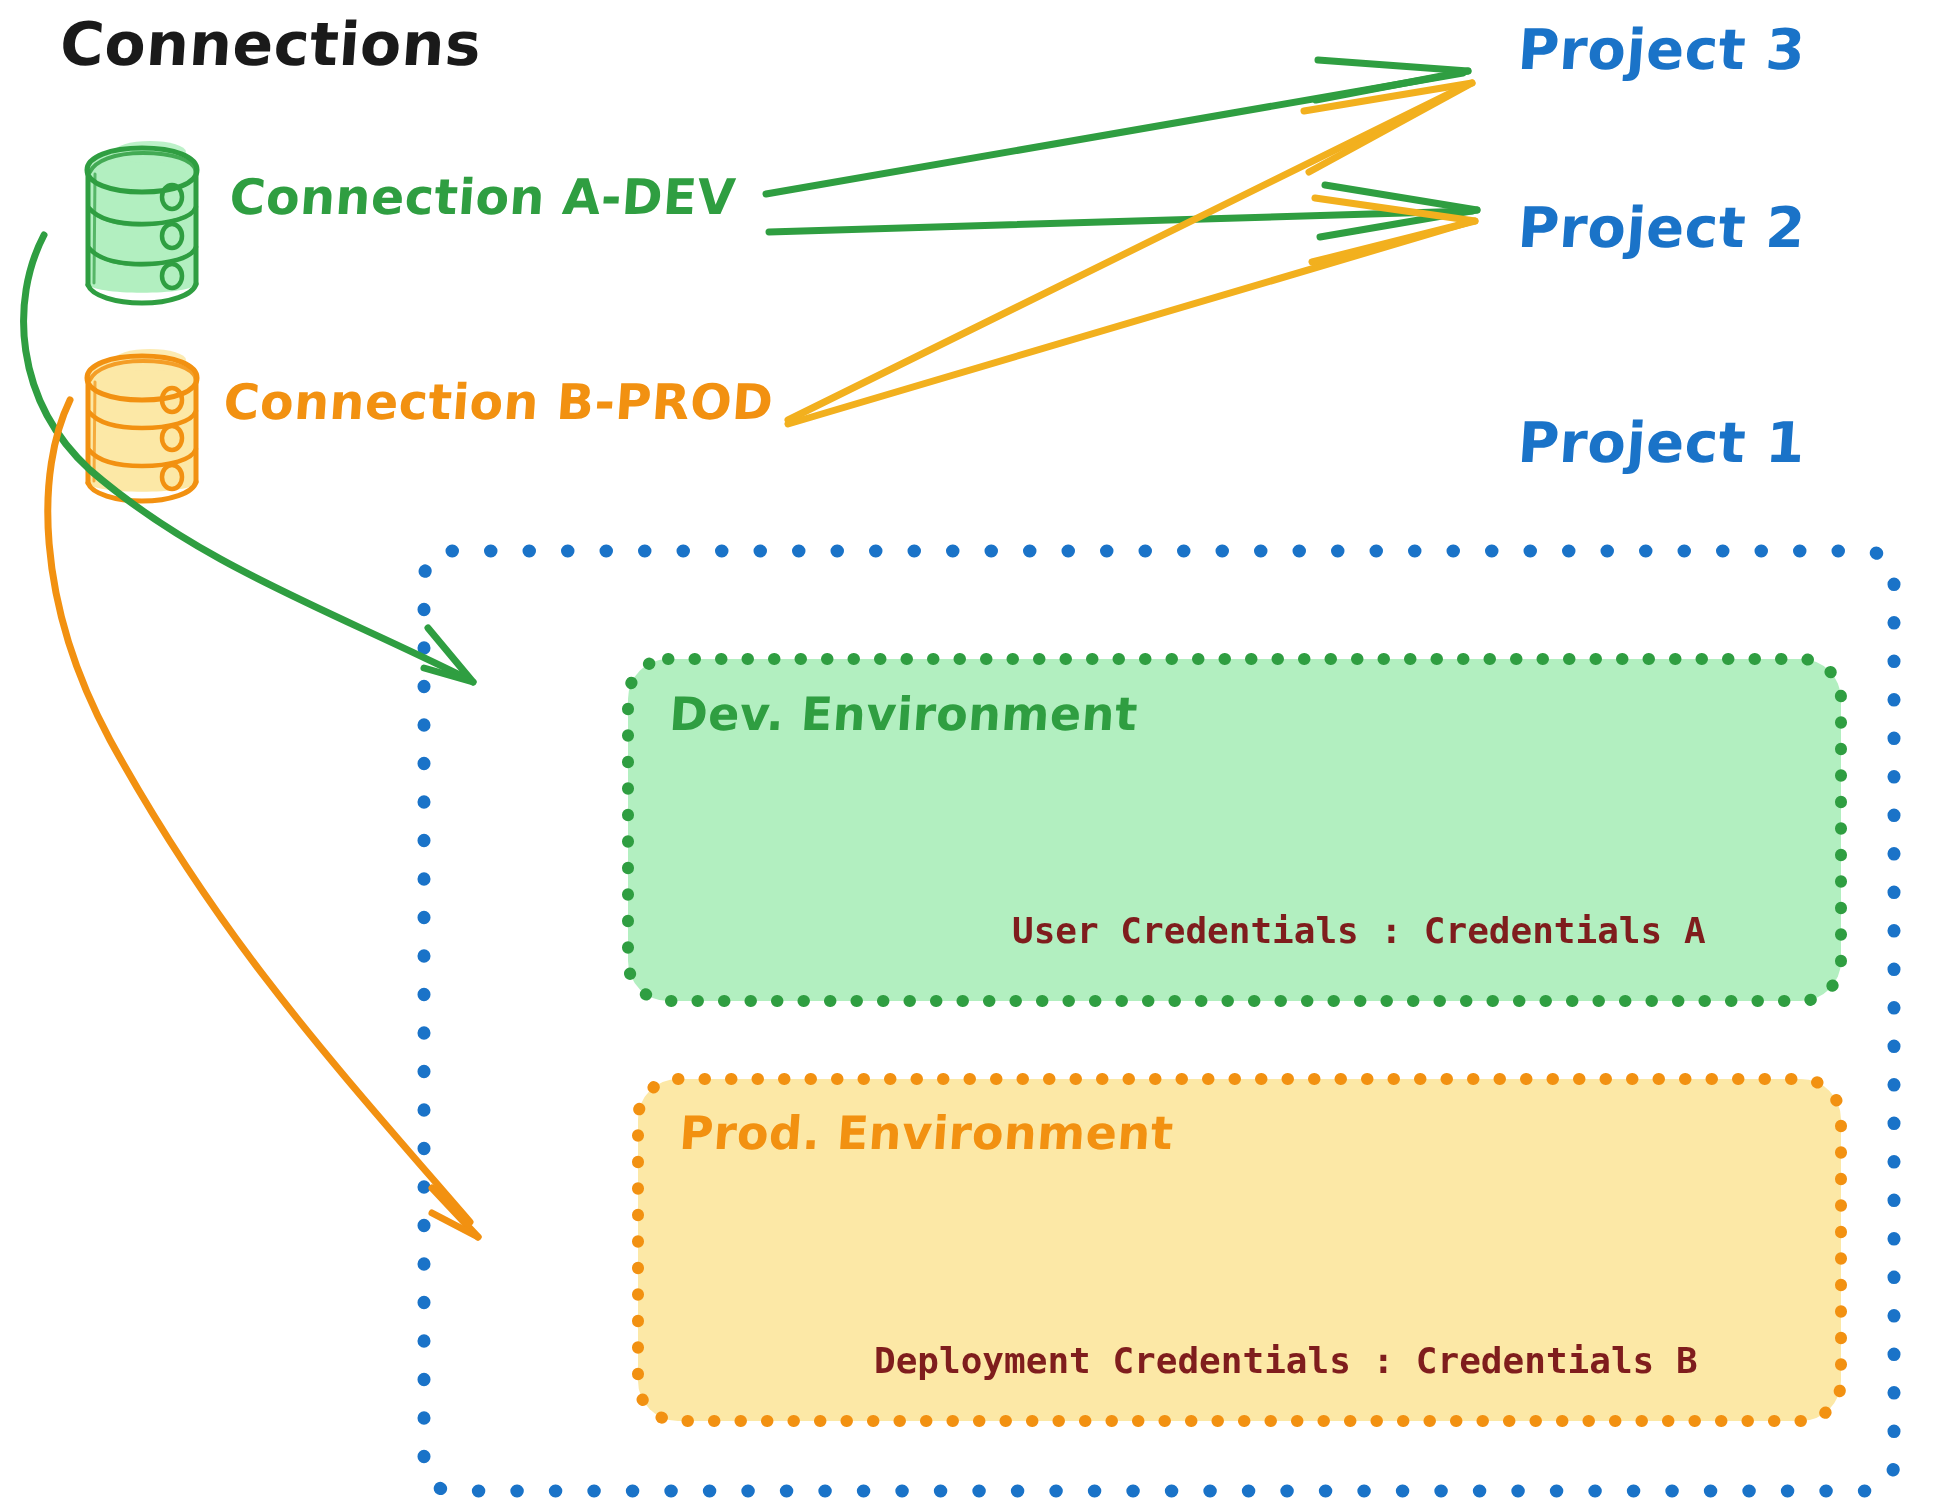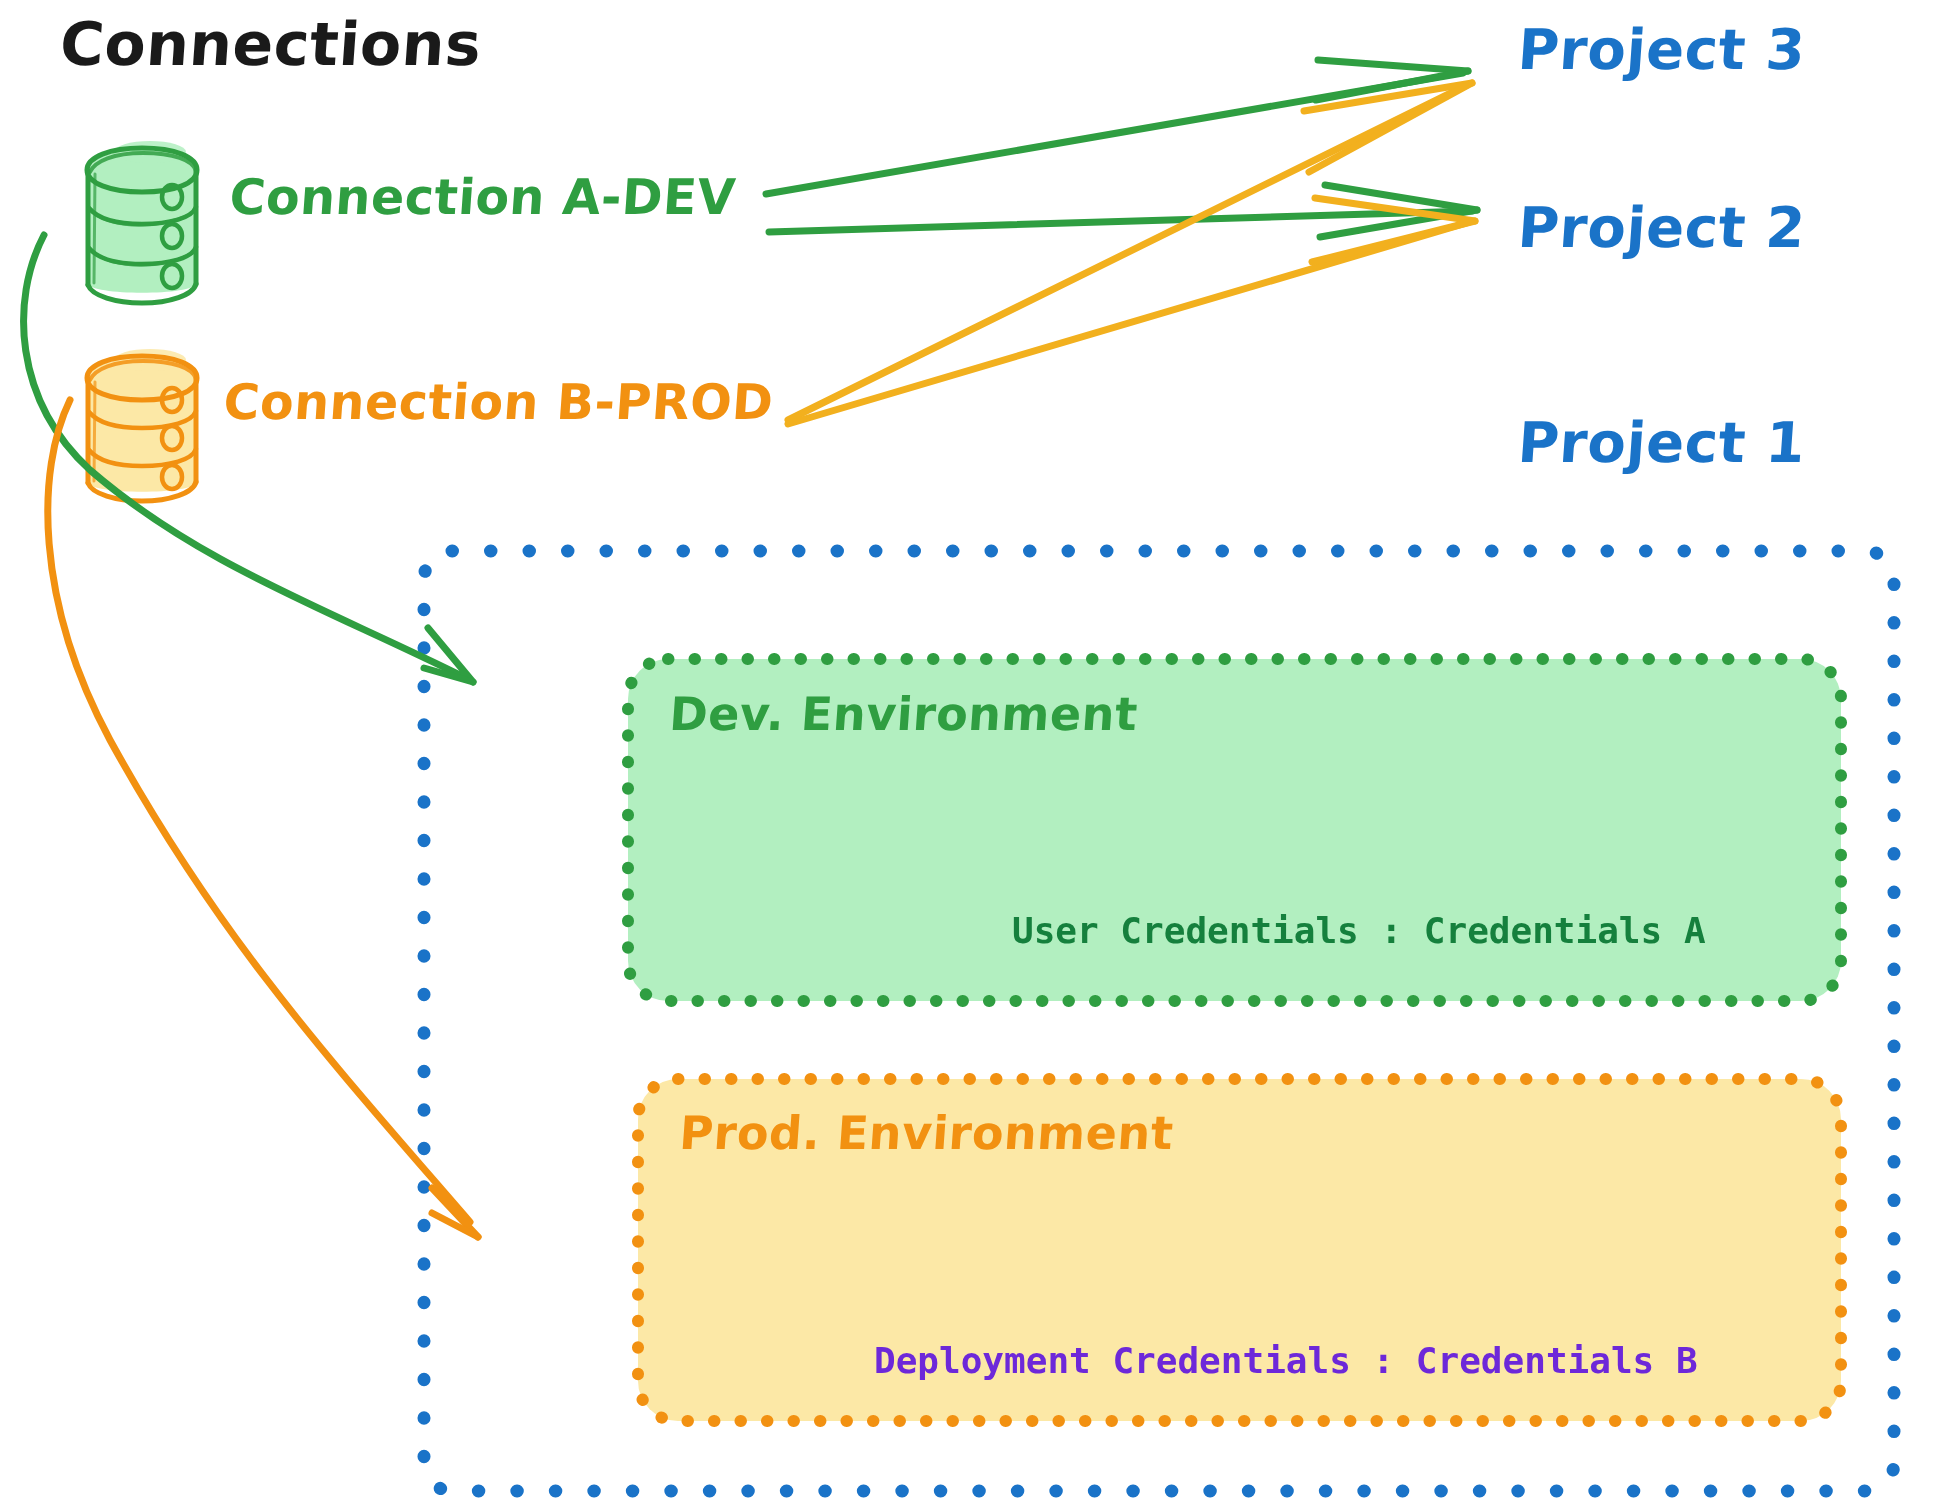--- a/index.html
+++ b/index.html
@@ -88,27 +88,27 @@
   #label-prod-env {
     left: 678px;
     top: 1110px;
     font-size: 46px;
     color: #f29111;
   }
   #label-dev-cred {
     left: 1012px;
     top: 913px;
     font-size: 36px;
-    color: #15803d;
+    color: #7f1d1d;
   }
   #label-prod-cred {
     left: 874px;
     top: 1343px;
     font-size: 36px;
-    color: #6d28d9;
+    color: #7f1d1d;
   }
 </style>
 </head>
 <body>
 
 <div id="canvas">
 
   <svg id="sketch" viewBox="0 0 1948 1506" xmlns="http://www.w3.org/2000/svg">
 
     <g>

